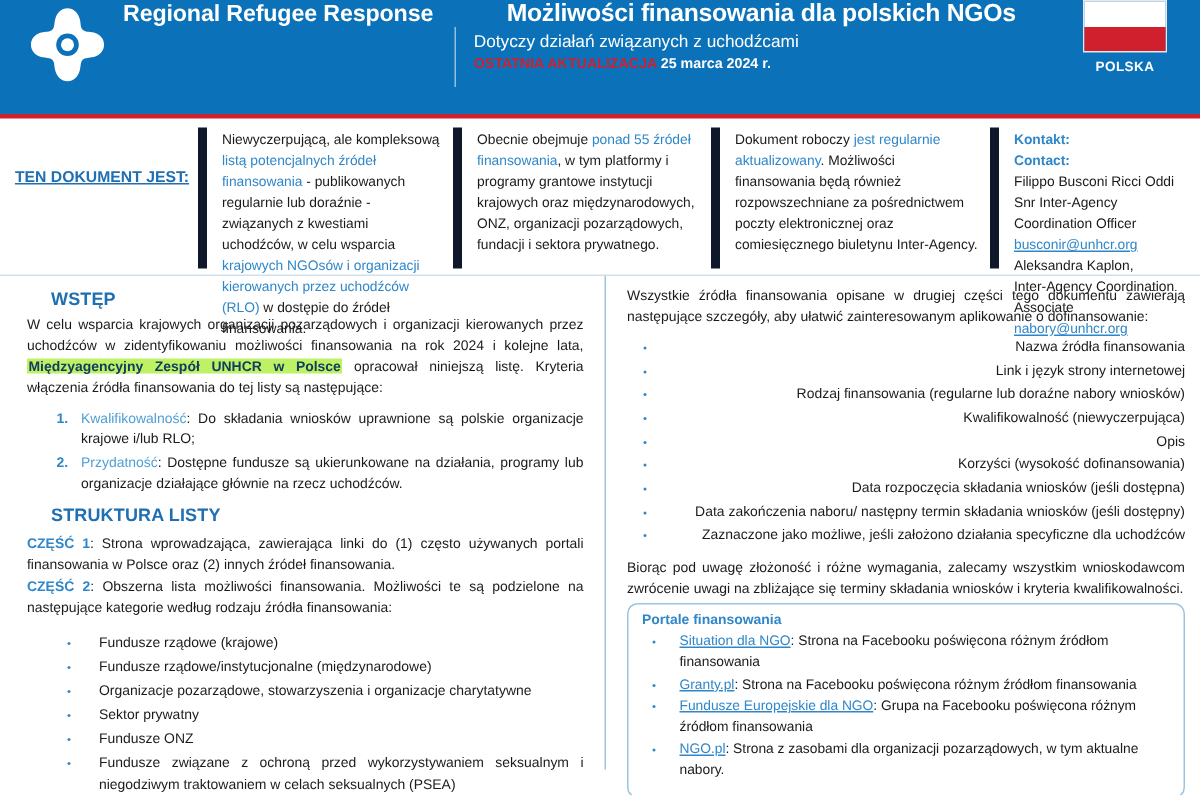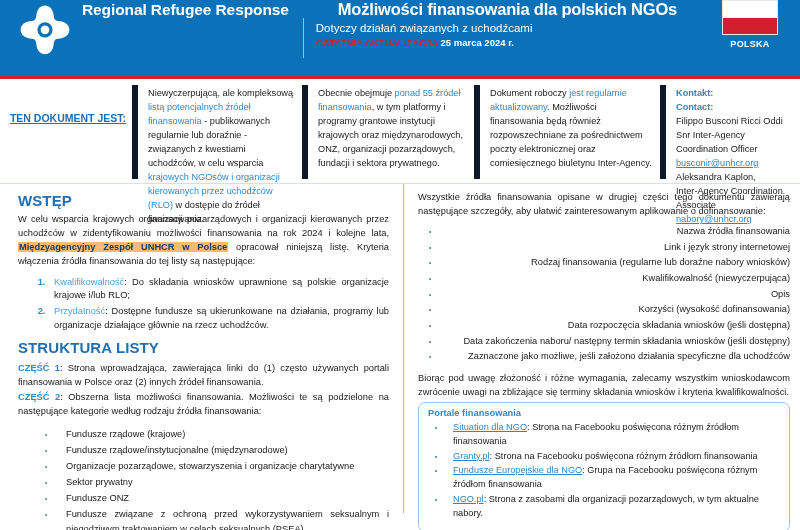--- a/index.html
+++ b/index.html
@@ -125,34 +125,34 @@
     padding: 6px 14px 0 18px;
     border-right: 1px solid #9dc3e0;
   }
   .col-right {
     flex: 1 1 auto;
     padding: 6px 10px 0 14px;
   }
 
   h2.sec {
     color: #1f6fb2;
-    font-size: 15px;
-    font-weight: bold;
-    margin: 2px 0 3px 0;
+    font-size: 12px;
+    font-weight: bold;
+    margin: 2px 0 3px 16px;
     letter-spacing: 0.1px;
   }
   p.txt {
     font-size: 9.3px;
     line-height: 1.52;
     color:#1a1a1a;
     text-align: justify;
     margin-bottom: 3px;
   }
   .mark {
-    background: #fdba74;
+    background: #bef264;
     color: #123d63;
     font-weight: bold;
     padding: 0 1px;
   }
   ol.numlist {
     margin: 7px 0 6px 30px;
     font-size: 9.3px;
     line-height: 1.5;
     color:#1a1a1a;
   }

